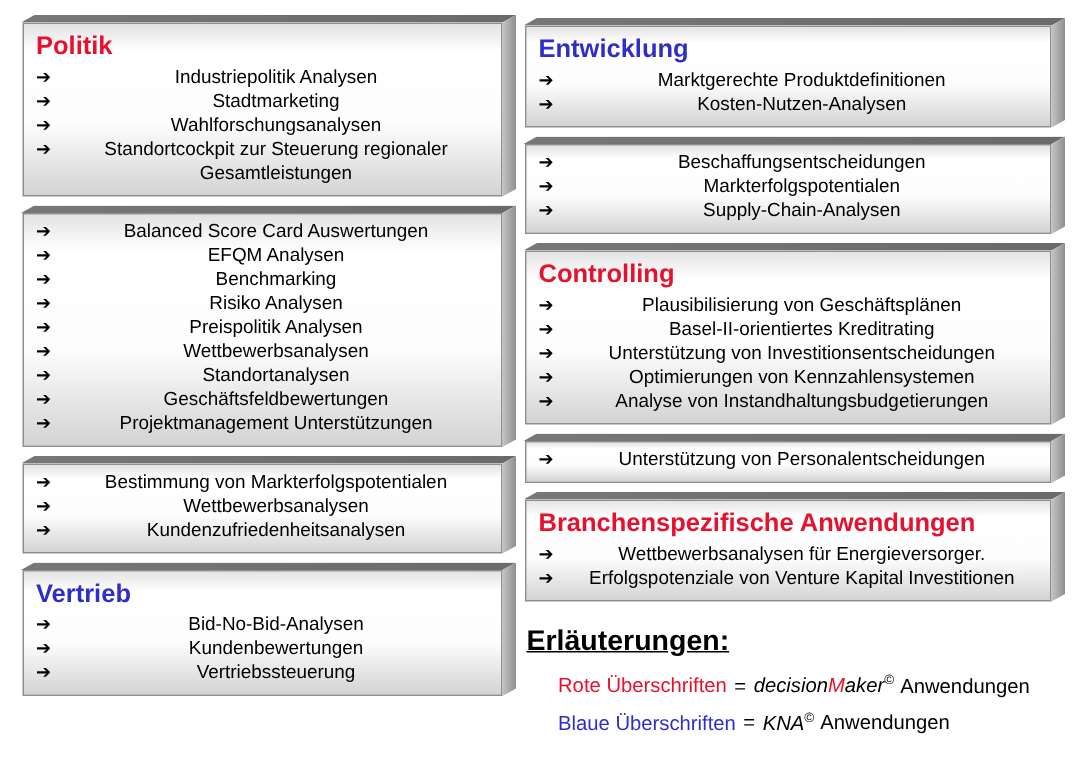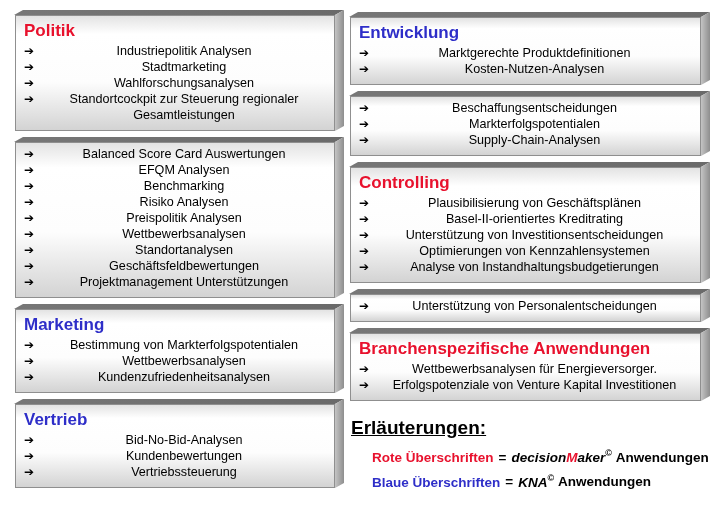--- a/index.html
+++ b/index.html
@@ -51,21 +51,21 @@
 
   .item{display:flex;font-size:12.6px;line-height:16px;}
   .arrow{flex:0 0 16px;width:16px;font-size:12px;}
   .txt{flex:1 1 auto;text-align:center;}
 
   
   .legend{margin-top:10px;padding-left:2px;}
   .legend-heading{
     font-size:19px;font-weight:bold;text-decoration:underline;margin-bottom:9px;
   }
-  .legend-line{font-size:13.5px;font-weight:bold;margin-bottom:8px;padding-left:21px;}
+  .legend-line{font-size:13.5px;font-weight:normal;margin-bottom:8px;padding-left:21px;}
   .legend-term[data-accent="red"]{color:var(--red);}
   .legend-term[data-accent="blue"]{color:var(--blue);}
   .eq{margin:0 5px;}
   .brand{font-style:italic;}
   .brand-accent{font-style:italic;color:var(--red);}
   .sup{font-size:9px;vertical-align:super;}
   .legend-suffix{margin-left:4px;}
 </style>
 </head>
 <body>
@@ -132,21 +132,20 @@
           </div>
         <div class="item">
           <span class="arrow">➔</span>
           <span class="txt">Projektmanagement Unterstützungen</span>
           </div>
       </div>
     </div>
 
     <div class="box3d">
       <div class="face">
-        <div class="box-title" data-accent="blue">Marketing</div>
         <div class="item">
           <span class="arrow">➔</span>
           <span class="txt">Bestimmung von Markterfolgspotentialen</span>
           </div>
         <div class="item">
           <span class="arrow">➔</span>
           <span class="txt">Wettbewerbsanalysen</span>
           </div>
         <div class="item">
           <span class="arrow">➔</span>

